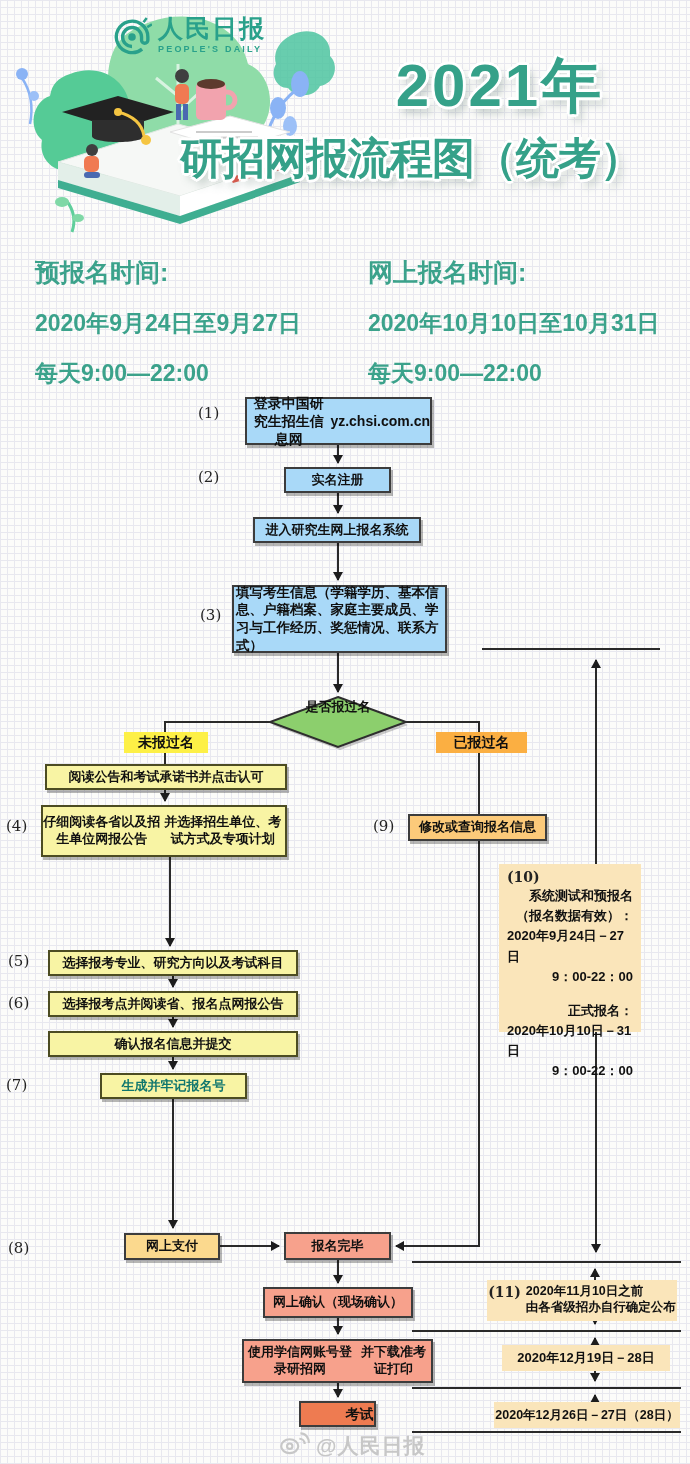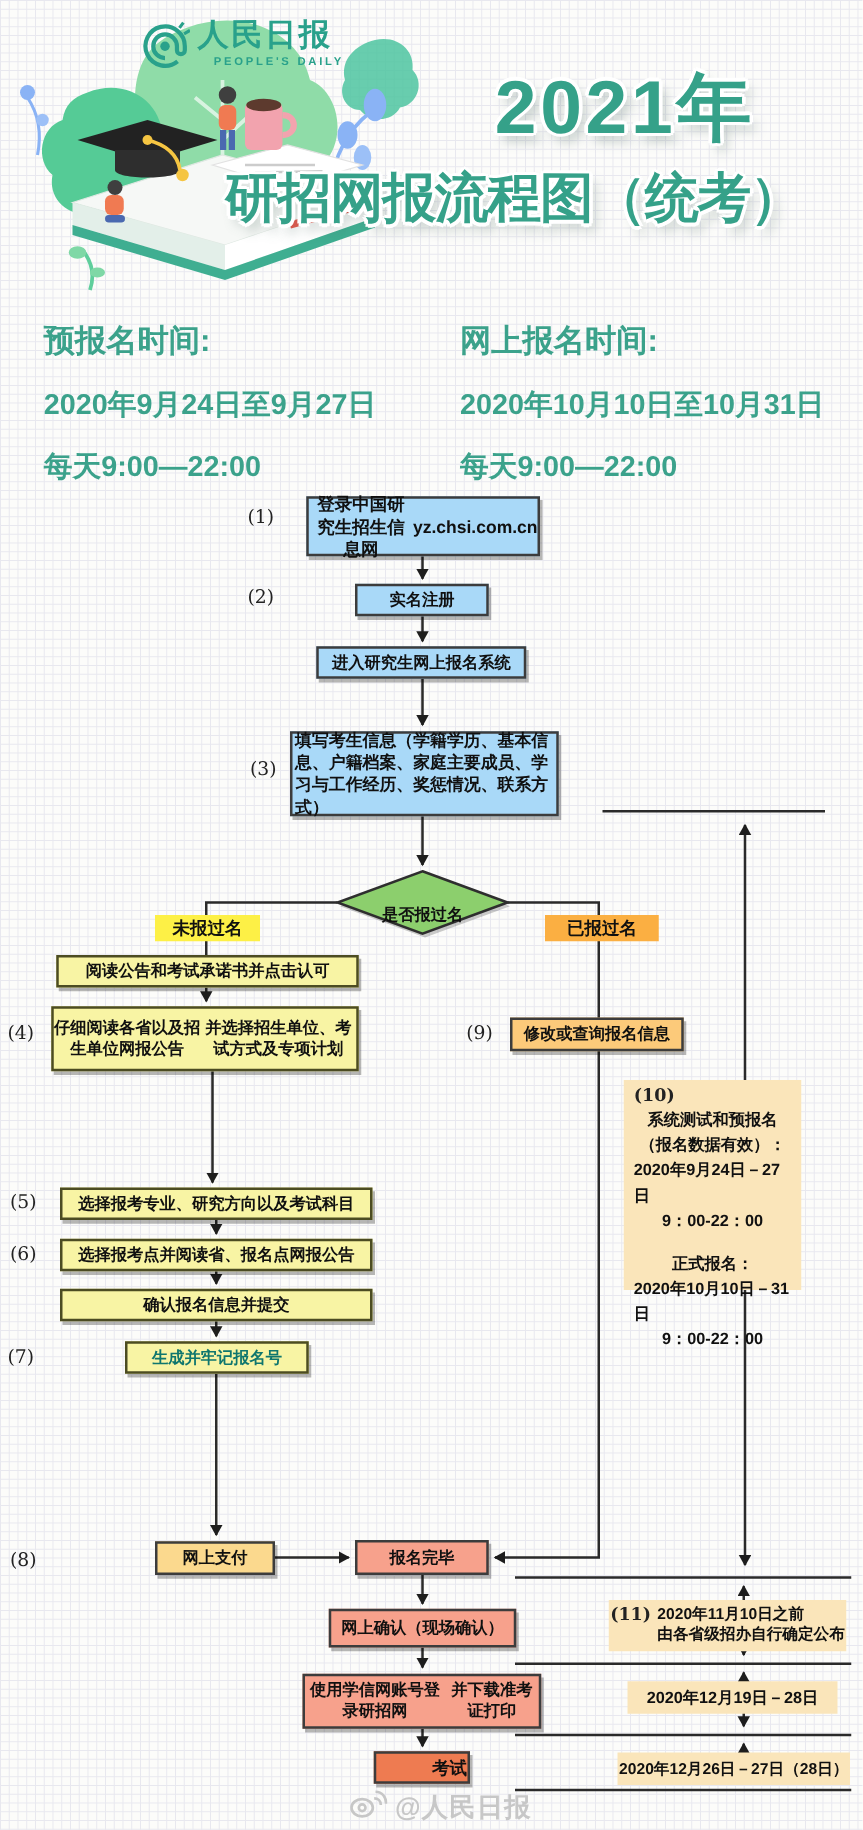--- a/index.html
+++ b/index.html
@@ -9,21 +9,21 @@
     background-color:#fcfcfa;
     background-image:linear-gradient(#e8e8ef 1px,transparent 1px),
                      linear-gradient(90deg,#e8e8ef 1px,transparent 1px);
     background-size:7px 7px;
   }
   .abs{position:absolute;box-sizing:border-box;}
   
   .logo{left:112px;top:16px;display:flex;align-items:flex-start;gap:6px;z-index:4;}
   .logo .txt{display:flex;flex-direction:column;line-height:1;}
   .brand-cn{font-size:25px;font-weight:800;color:#29a18b;letter-spacing:2px;}
-  .brand-en{font-size:9px;font-weight:700;color:#29a18b;letter-spacing:2.2px;margin-top:4px;margin-left:13px;}
+  .brand-en{font-size:9px;font-weight:700;color:#29a18b;letter-spacing:2.2px;margin-top:4px;}
   .halo{
     color:#35a189;font-weight:800;text-align:center;z-index:3;
     text-shadow:3px 0 0 #fff,-3px 0 0 #fff,0 3px 0 #fff,0 -3px 0 #fff,
       2px 2px 0 #fff,-2px 2px 0 #fff,2px -2px 0 #fff,-2px -2px 0 #fff,
       5px 7px 9px rgba(80,110,100,.35);
   }
   .title1{left:330px;top:46px;width:340px;font-size:60px;letter-spacing:3px;}
   .title2{left:133px;top:130px;width:556px;font-size:43px;letter-spacing:-1px;white-space:nowrap;}
   .sched{z-index:3;color:#3ba28b;}
   .sched .h{font-size:25px;font-weight:800;}
@@ -192,21 +192,21 @@
   <div class="bx blue" style="left:284px;top:467px;width:107px;height:26px;">
     <span>实名注册</span>
   </div>
   <div class="bx blue" style="left:253px;top:517px;width:168px;height:26px;">
     <span>进入研究生网上报名系统</span>
   </div>
   <div class="bx blue" style="left:232px;top:585px;width:215px;height:68px;font-size:13.5px;padding:3px 2px;text-align:left;">
     <span>填写考生信息（学籍学历、基本信息、户籍档案、家庭主要成员、学习与工作经历、奖惩情况、联系方式）</span>
   </div>
 
-  <div class="dmtext" style="left:270px;top:707px;width:136px;height:50px;justify-content:center;">
+  <div class="dmtext" style="left:270px;top:682px;width:136px;height:50px;justify-content:center;">
     <span>是否报过名</span>
   </div>
   <div class="chip" style="left:124px;top:732px;width:84px;height:21px;background:#fdf046;">
     <span>未报过名</span>
   </div>
   <div class="chip" style="left:436px;top:732px;width:91px;height:21px;background:#fbaf42;">
     <span>已报过名</span>
   </div>
 
   <div class="bx yellow" style="left:45px;top:764px;width:242px;height:26px;">
@@ -245,21 +245,21 @@
   <div class="bx salmon" style="left:242px;top:1339px;width:191px;height:44px;">
     <span>使用学信网账号登录研招网</span>
     <span>并下载准考证打印</span>
   </div>
   <div class="bx deep" style="left:299px;top:1401px;width:77px;height:26px;font-size:14px;">
     <span>考试</span>
   </div>
 
   <div class="bx cream" style="left:499px;top:864px;width:142px;height:168px;align-items:flex-start;justify-content:flex-start;padding:4px 8px 8px 8px;flex-direction:column;">
     <span class="notenum">(10)</span>
-    <span style="display:flex;flex-direction:column;align-items:center;">
+    <span style="display:flex;flex-direction:column;align-items:flex-end;">
       <span class="noteline">系统测试和预报名</span>
       <span class="noteline">（报名数据有效）：</span>
       <span class="noteline">2020年9月24日－27日</span>
       <span class="noteline">9：00-22：00</span>
       <span class="spacer"></span>
       <span class="noteline">正式报名：</span>
       <span class="noteline">2020年10月10日－31日</span>
       <span class="noteline">9：00-22：00</span>
     </span>
   </div>

